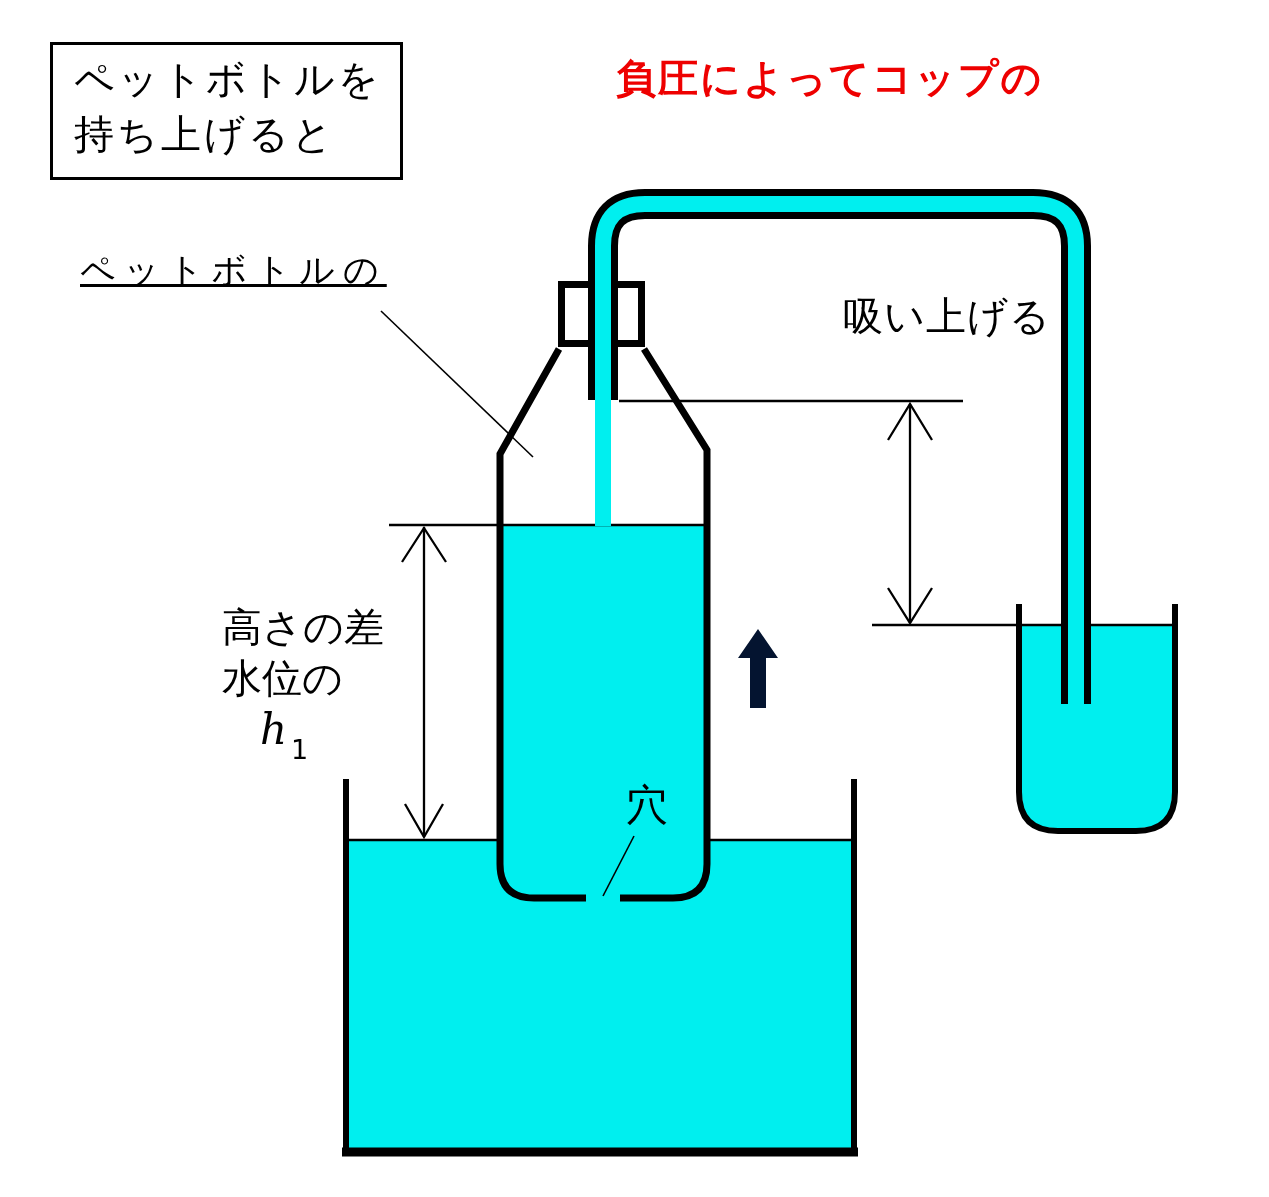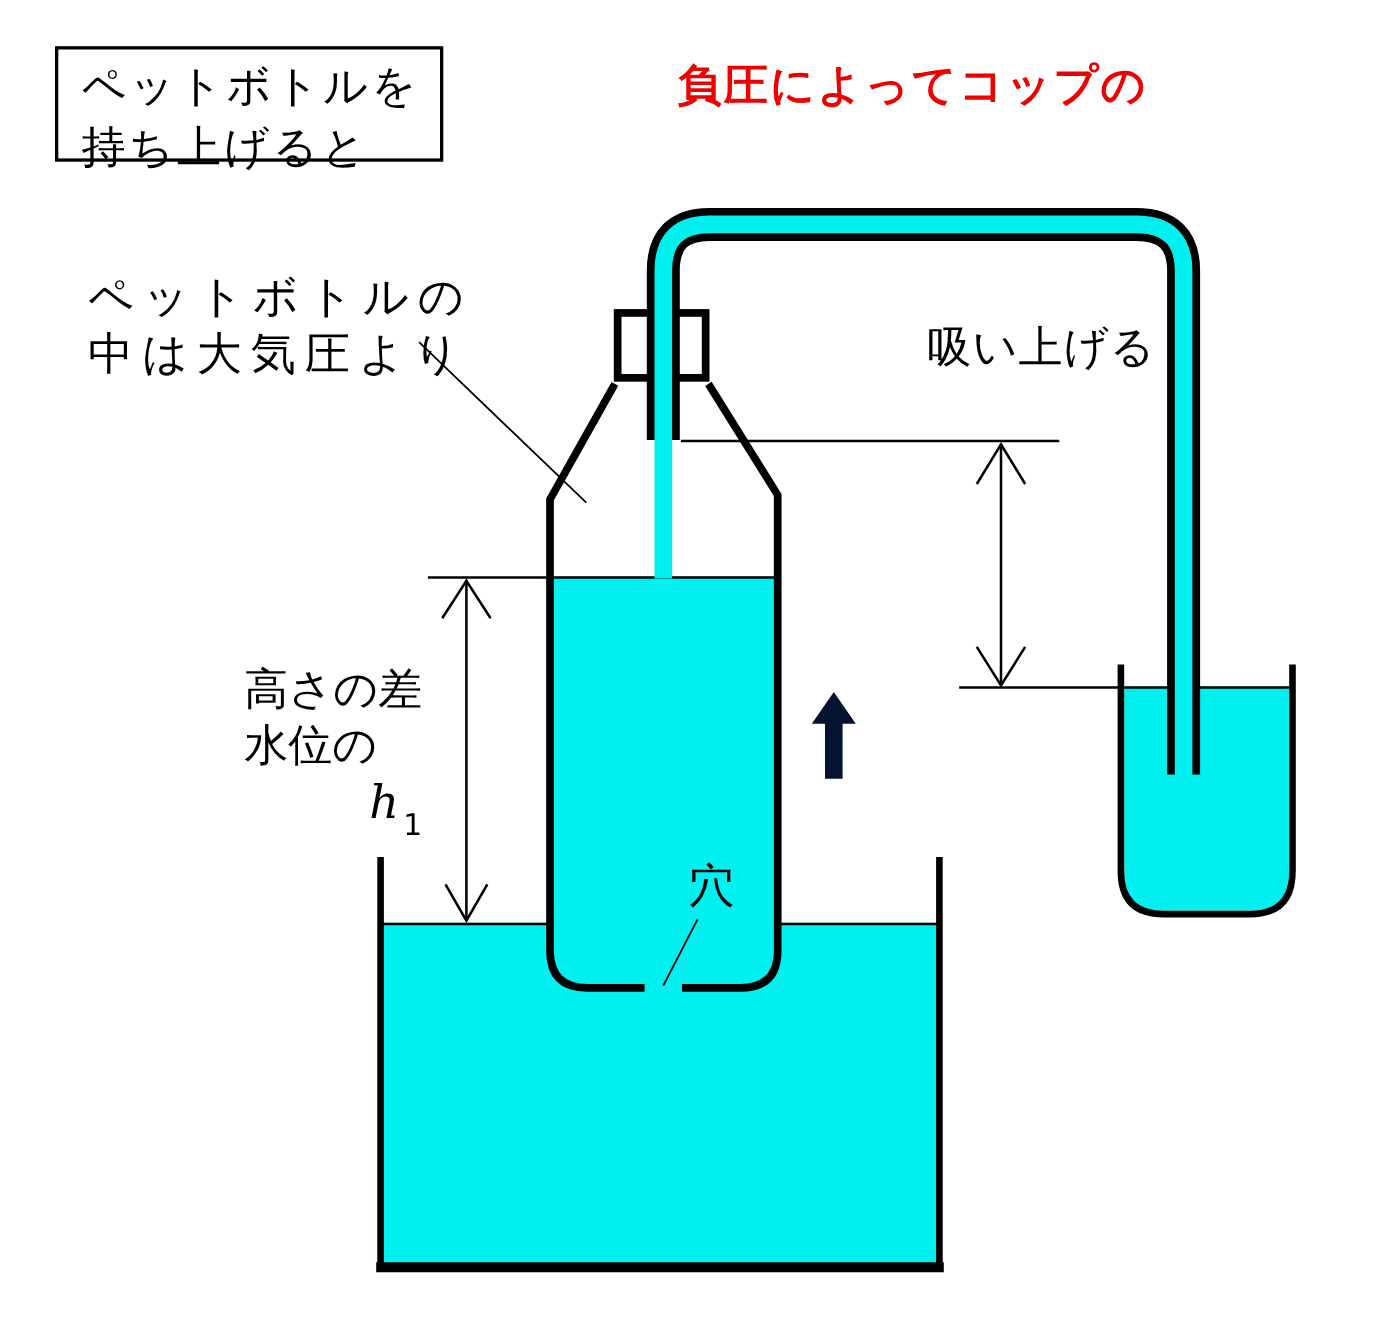--- a/index.html
+++ b/index.html
@@ -22,32 +22,32 @@
   .wall9      { stroke:var(--outline,#000); stroke-width:9; }
   .thin       { fill:none; stroke:var(--outline,#000); stroke-width:2.3; }
   .hair       { fill:none; stroke:var(--outline,#000); stroke-width:1.6; }
   .tube-black { fill:none; stroke:var(--outline,#000); stroke-width:30; stroke-linecap:butt; }
   .tube-cyan  { fill:none; stroke:var(--water,#00efef); stroke-width:16; stroke-linecap:butt; }
   .lift       { fill:var(--lift-arrow,#041430); stroke:none; }
 
   
   .lbl { position:absolute; white-space:nowrap; font-size:40px; line-height:52px; }
   .title-box {
-    left:50px; top:42px; width:353px; height:105px; box-sizing:border-box;
+    left:50px; top:42px; width:353px; height:138px; box-sizing:border-box;
     border:3px solid var(--outline,#000);
     padding:7px 0 0 21px; letter-spacing:3px; line-height:55px;
   }
   .red-note  { left:616px; top:52px; color:var(--red-text,#e00); font-weight:bold; letter-spacing:2px; line-height:53px; }
-  .bottle-note { left:80px; top:245px; font-size:41px; letter-spacing:8px; line-height:51px; }
+  .bottle-note { left:80px; top:245px; font-size:35px; letter-spacing:8px; line-height:51px;text-decoration:underline; }
   .suction-label { left:843px; top:289px; letter-spacing:1px; line-height:54px; }
   .level-label { left:222px; top:602px; letter-spacing:0px; line-height:51px; }
   .hole-label { left:626px; top:779px; font-size:42px; }
   .hsym { font-family:"DejaVu Serif", serif; font-style:italic; font-size:42px; letter-spacing:0; margin-left:15px; }
   .sub  { font-size:27px; vertical-align:-15px; margin-left:4px; letter-spacing:0; }
-  .indent { padding-left:38px;text-align:right; }
+  .indent { padding-left:38px; }
 </style>
 </head>
 <body>
 
 <div class="stage">
 
   <svg width="1269" height="1197" viewBox="0 0 1269 1197">
 
     <g>
       <rect class="water-fill" x="347" y="839" width="506" height="313"></rect>
@@ -101,21 +101,20 @@
     <div>ペットボトルを</div>
     <div>持ち上げると</div>
   </div>
 
   <div class="lbl red-note">
     <div>負圧によってコップの</div>
   </div>
 
   <div class="lbl bottle-note">
     <div>ペットボトルの</div>
-    <div>中は大気圧より</div>
   </div>
 
   <div class="lbl suction-label">
     <div>吸い上げる</div>
   </div>
 
   <div class="lbl level-label">
     <div>高さの差</div>
     <div>水位の</div>
     <div class="indent">

